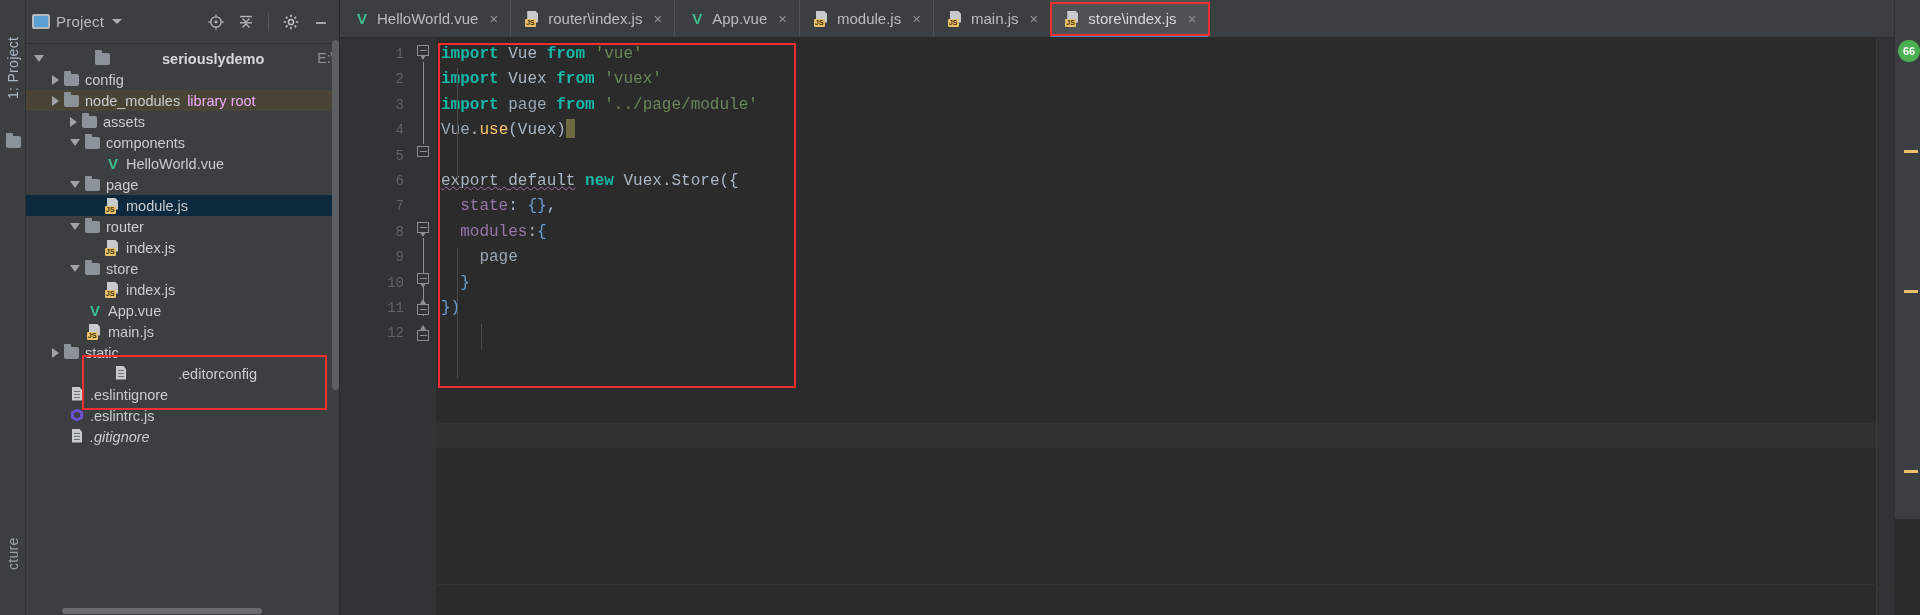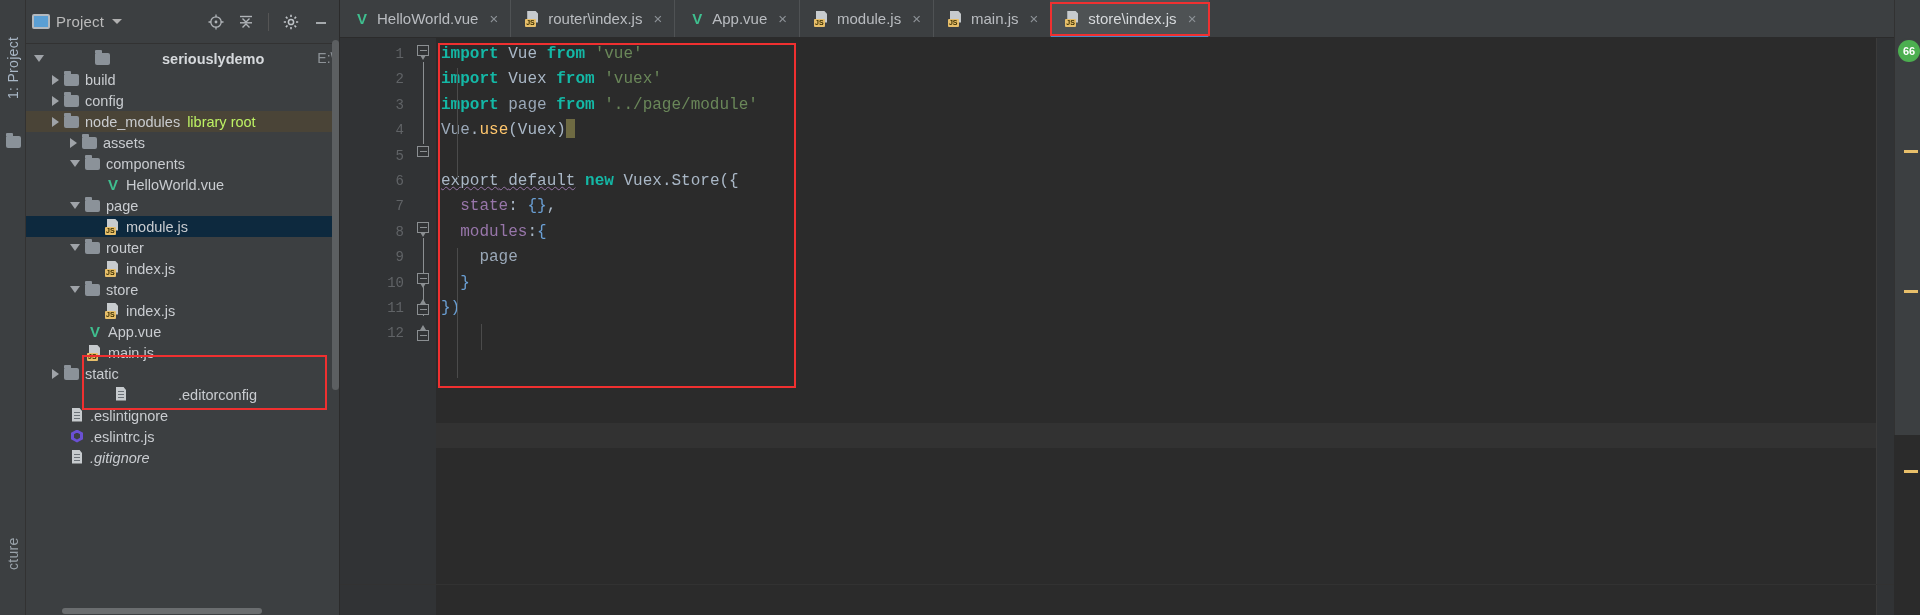--- a/index.html
+++ b/index.html
@@ -127,21 +127,21 @@
     clip-path: polygon(50% 0, 100% 25%, 100% 75%, 50% 100%, 0 75%, 0 25%);
   }
   .ficon.eslint::after {
     content:""; position:absolute; left:5px; top:4px; width:6px; height:7px;
     background:#3c3f41;
     clip-path: polygon(50% 0, 100% 25%, 100% 75%, 50% 100%, 0 75%, 0 25%);
   }
   .rlabel { color: #c9ccd0; }
   .rlabel.bold { font-weight: bold; color: #d6d9dc; }
   .rsub { color: #8d9297; margin-left: 7px; font-size: 14px; }
-  .rsub2 { color: #bef264; margin-left: 7px; font-size: 14.5px; }
+  .rsub2 { color: #f0abfc; margin-left: 7px; font-size: 14.5px; }
 
   .tree-scrollbar {
     position: absolute; right: 0px; top: 40px;
     width: 7px; height: 350px; background: #5c5f61; border-radius: 4px;
   }
   .tree-hscroll {
     position: absolute; left: 36px; bottom: 1px;
     width: 200px; height: 6px; background: #6a6d6f; border-radius: 3px;
   }
 
@@ -253,21 +253,21 @@
   }
   .current-line-band {
     position: absolute; left: 0; right: 0; height: 25.4px; background: #323232;
   }
 
   
   .right-gutter {
     width: 18px; flex: 0 0 18px; background: #313335; position: relative;
   }
   .right-strip {
-    width: 26px; flex: 0 0 26px; height: 435px; background: #3c3f41;
+    width: 26px; flex: 0 0 26px; height: 519px; background: #3c3f41;
     border-left: 1px solid #323232; position: relative;
   }
   .green-badge {
     position: absolute; left: 3px; top: 40px;
     width: 22px; height: 22px; border-radius: 50%;
     background: #4caf50; color: #fff; font-size: 11px; font-weight: bold;
     display: flex; align-items: center; justify-content: center;
     box-shadow: 0 0 0 2px #3c3f41;
   }
   .strip-mark {
@@ -327,25 +327,20 @@
         </svg>
       </div>
     </div>
 
     <div class="tree" id="tree">
         <div class="row" style="padding-left: 8px; gap: 46px;">
           <span class="arrow open"></span>
           <span class="folder"></span>
           <span class="rlabel bold">seriouslydemo</span>
           <span class="rsub">E:\无聊\MyWeixin\se</span>
-        </div>
-        <div class="row" style="padding-left: 26px;">
-          <span class="arrow closed"></span>
-          <span class="folder"></span>
-          <span class="rlabel">build</span>
         </div>
         <div class="row" style="padding-left: 26px;">
           <span class="arrow closed"></span>
           <span class="folder"></span>
           <span class="rlabel">config</span>
         </div>
         <div class="row hover" style="padding-left: 26px;">
           <span class="arrow closed"></span>
           <span class="folder"></span>
           <span class="rlabel">node_modules</span>

